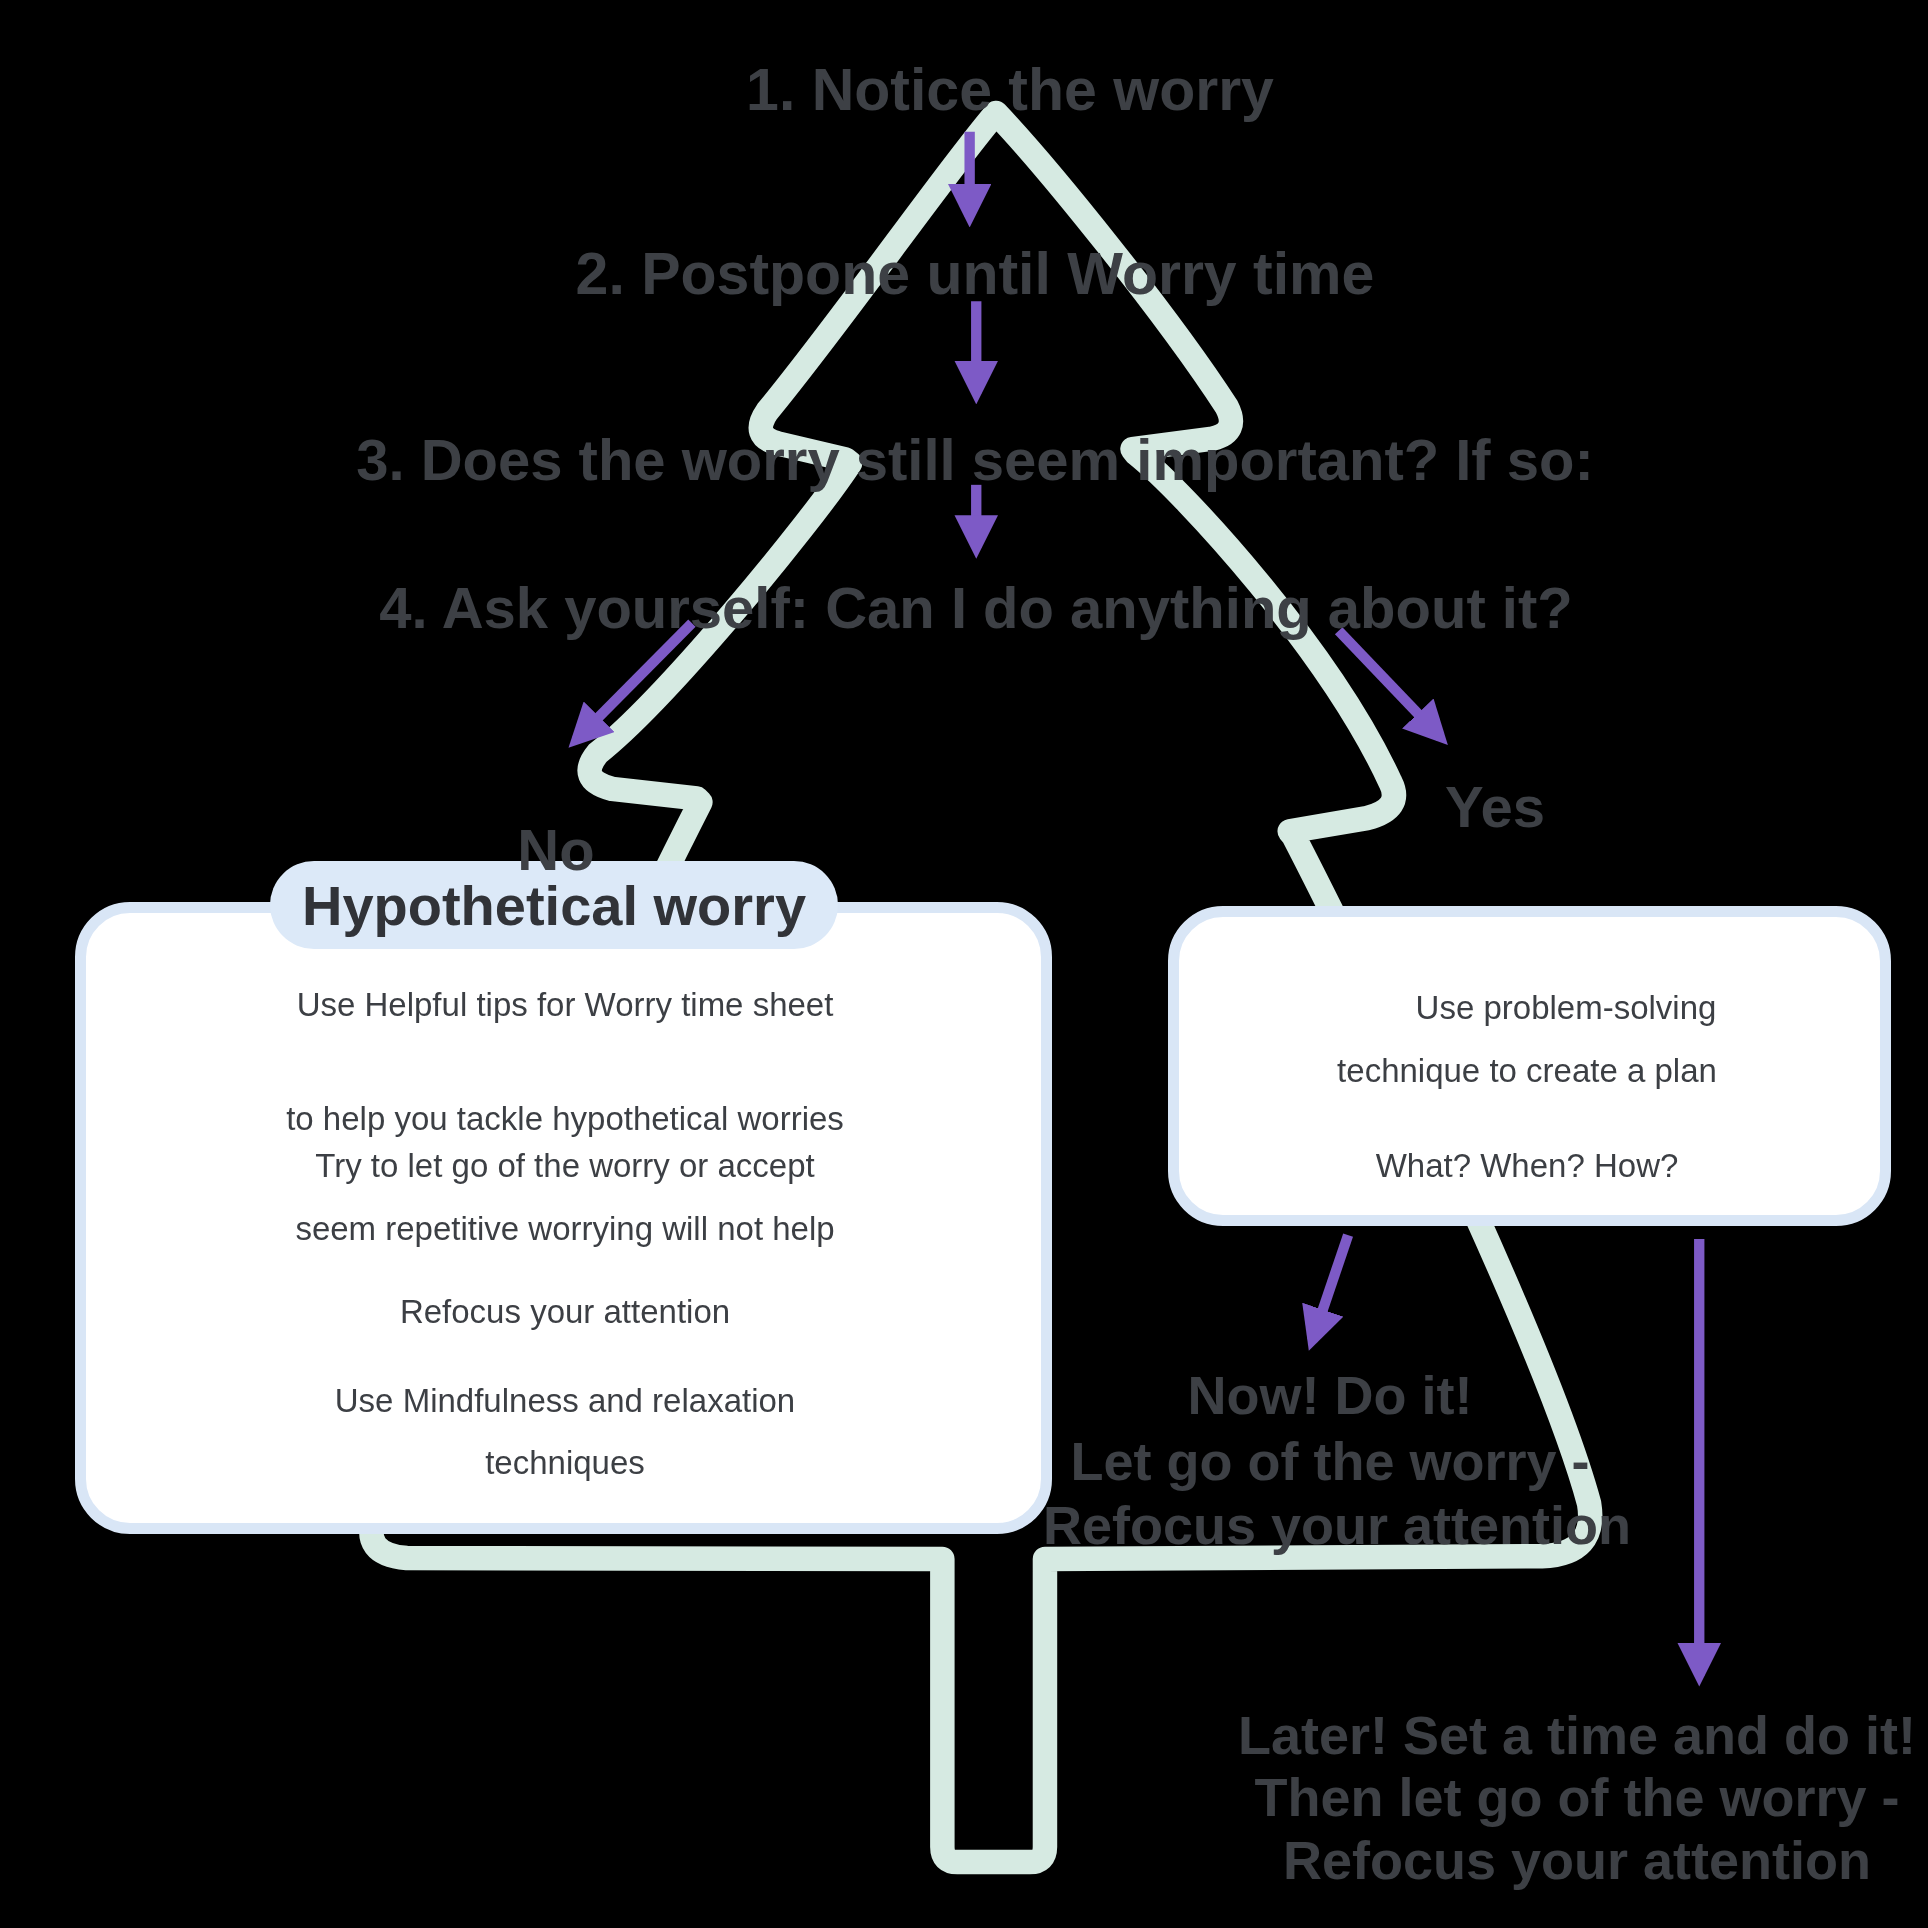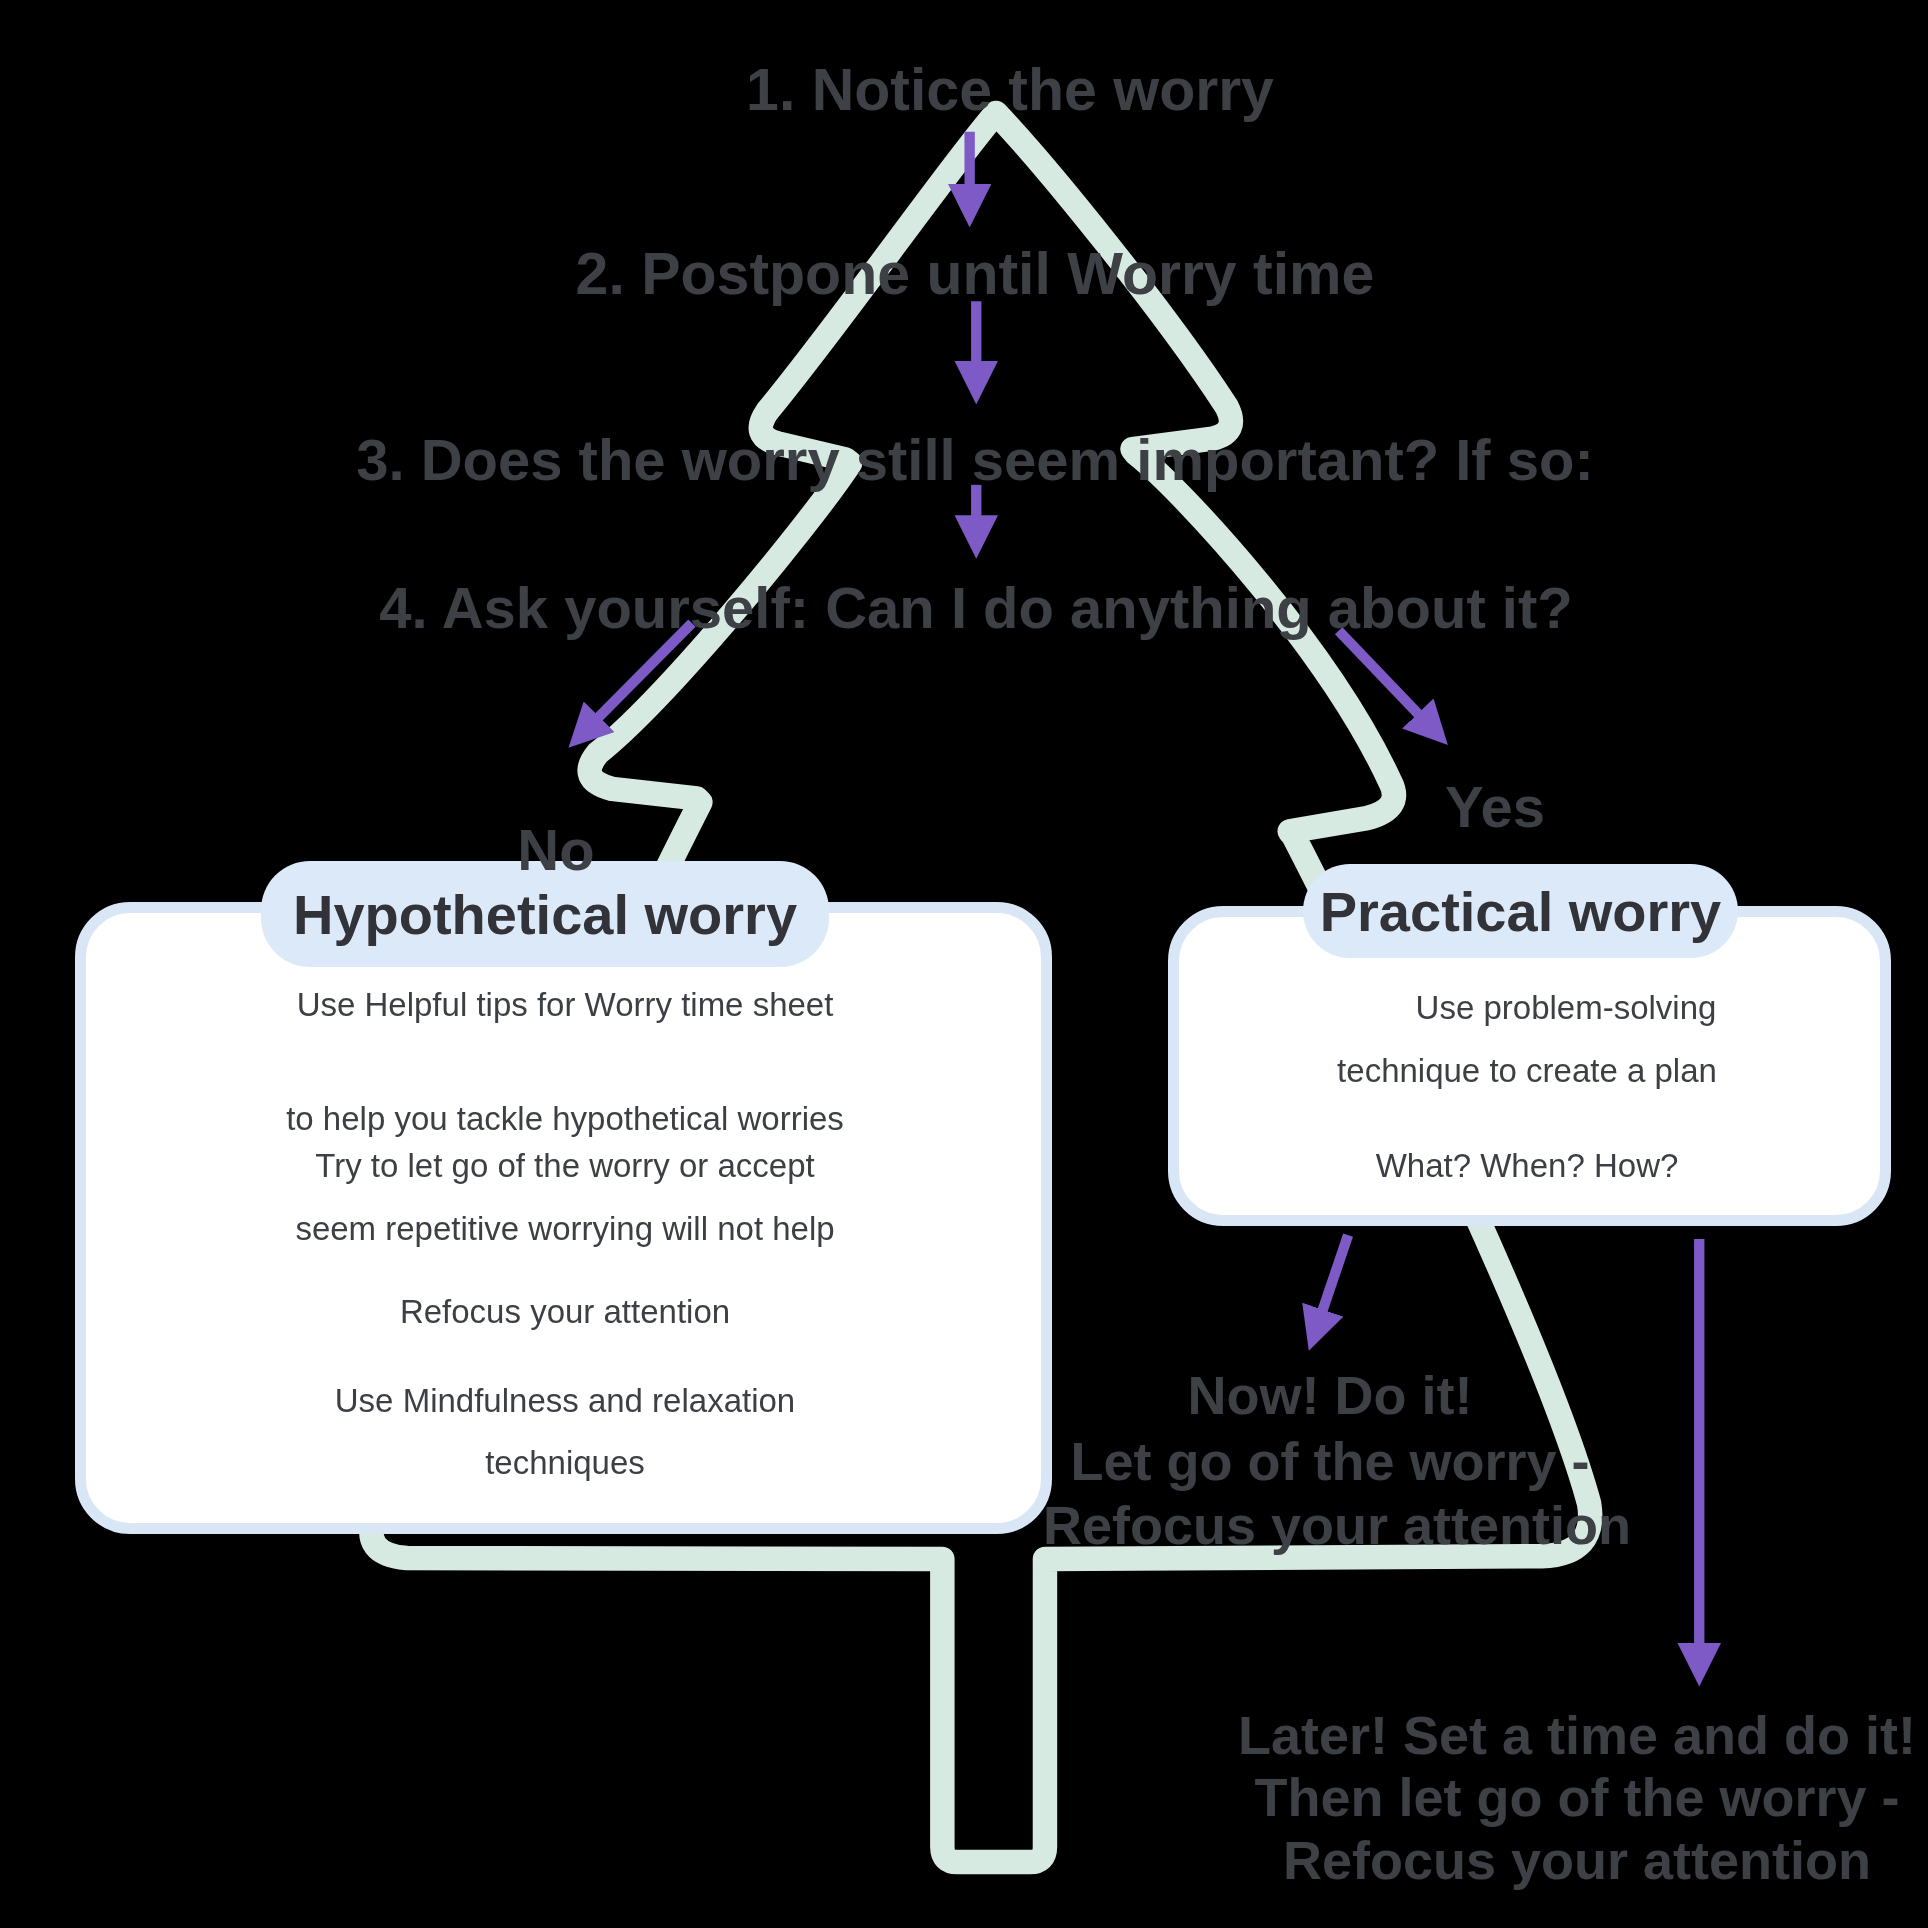--- a/index.html
+++ b/index.html
@@ -50,25 +50,22 @@
          C 1412 690 1258 523 1207 482
          L 1203 477
          L 1288 466
          Q 1317 459 1303 432
          C 1240 335 1115 180 1058 120" fill="none" stroke="#d6eae2" stroke-width="26" stroke-linecap="round" stroke-linejoin="round"></path>
   </svg>
 
   <div class="whitebox" style="left:75px;top:902px;width:955px;height:610px;"></div>
   <div class="whitebox" style="left:1168px;top:906px;width:701px;height:298px;"></div>
 
-  <div class="pill" style="left:261px;top:861px;width:568px;height:106px;">
+  <div class="pill" style="left:270px;top:861px;width:568px;height:88px;">
     <span>Hypothetical worry</span>
-  </div>
-  <div class="pill" style="left:1303px;top:864px;width:435px;height:94px;">
-    <span>Practical worry</span>
   </div>
 
   <svg id="arrow-layer" width="1928" height="1928" viewBox="0 0 2048 2048">
     <defs>
       <marker id="ah" viewBox="0 0 10 10" refX="7.5" refY="5" markerWidth="4.2" markerHeight="4.2" orient="auto-start-reverse">
         <path d="M0,0 L10,5 L0,10 z" fill="#7d5ac6"></path>
       </marker>
     </defs>
     <line x1="1030" y1="140" x2="1030" y2="230" stroke="#7d5ac6" stroke-width="11" marker-end="url(#ah)"></line>
     <line x1="1037" y1="320" x2="1037" y2="418" stroke="#7d5ac6" stroke-width="11" marker-end="url(#ah)"></line>

